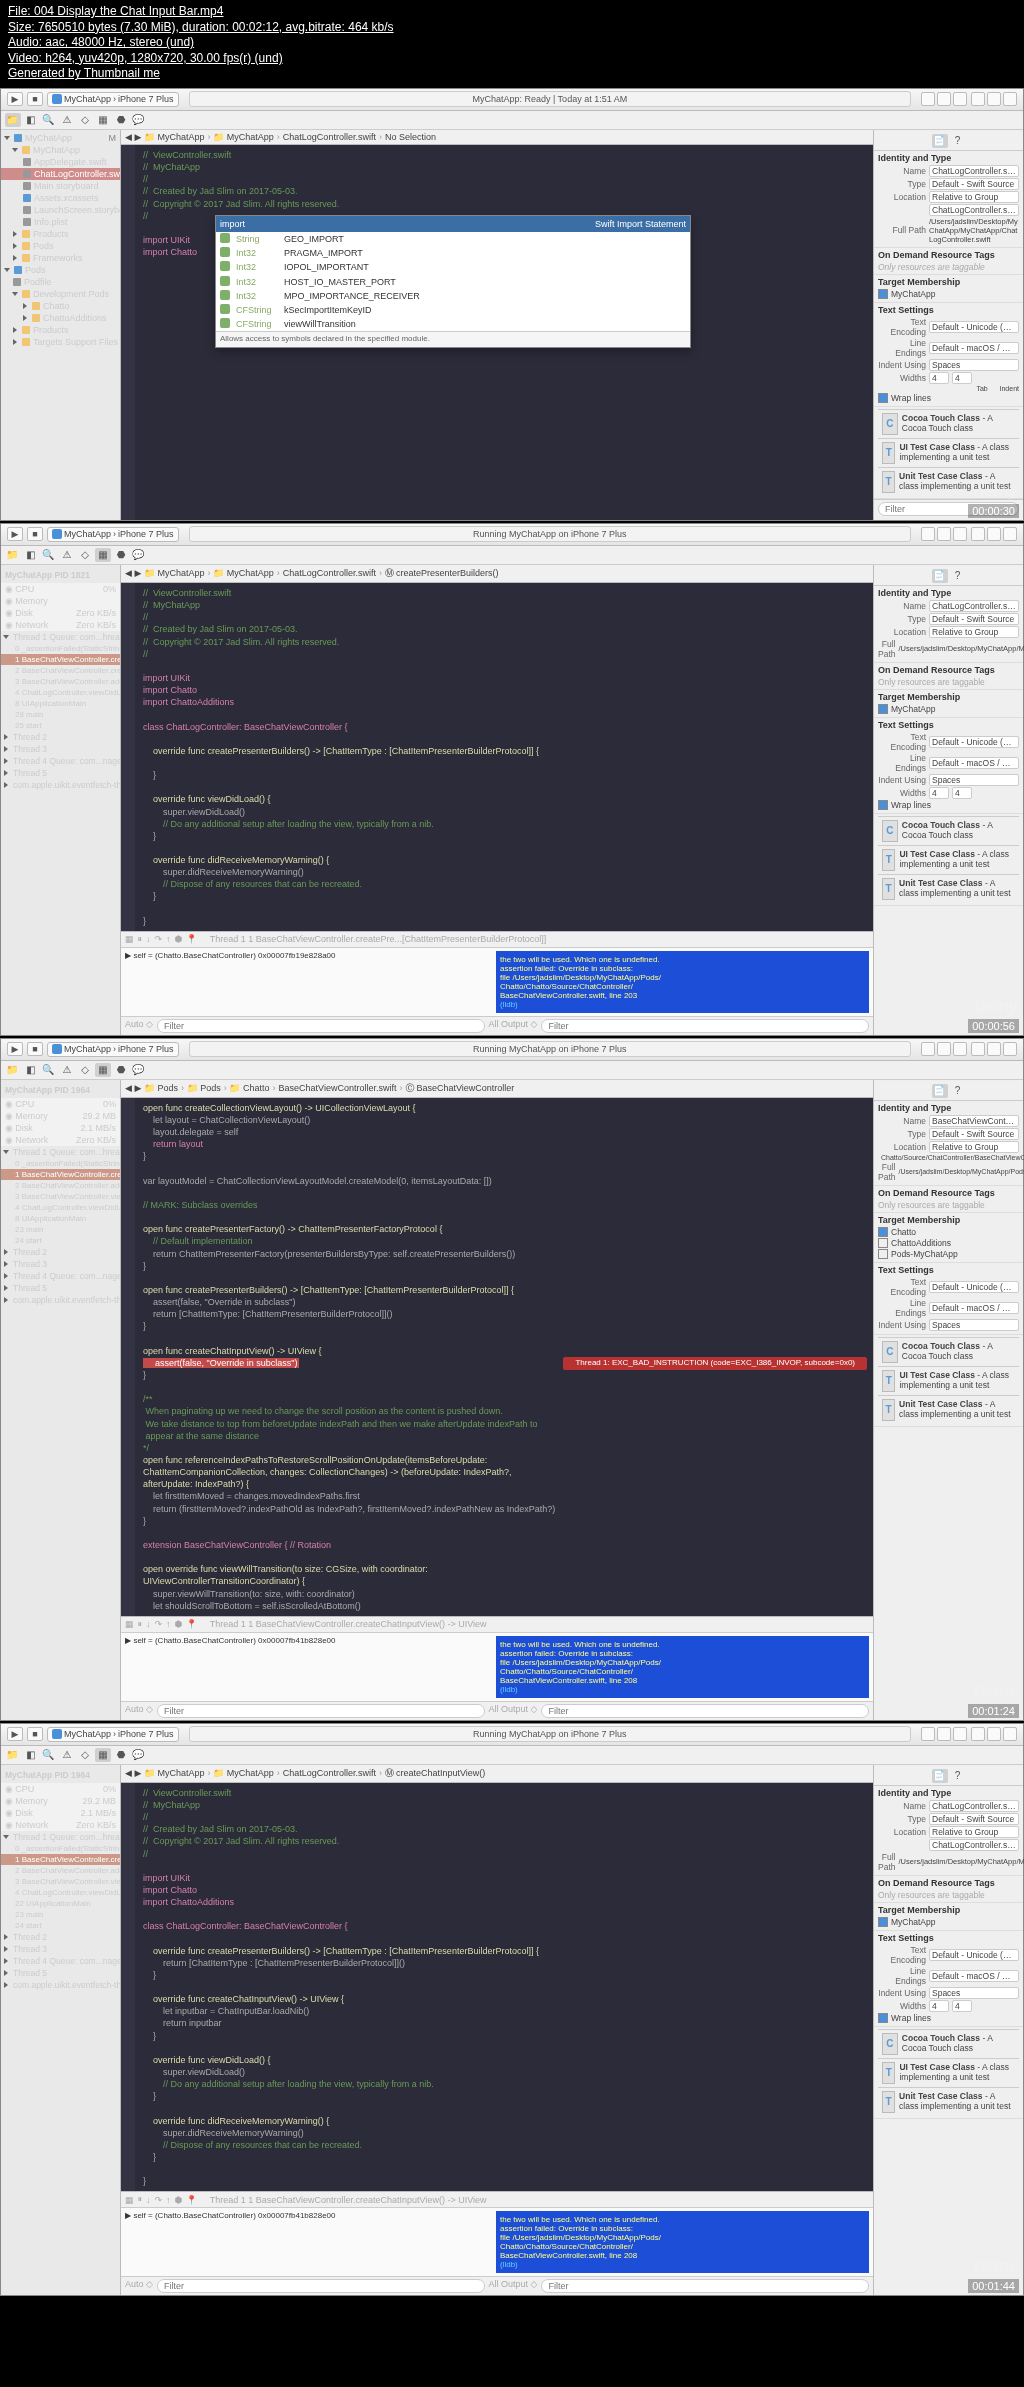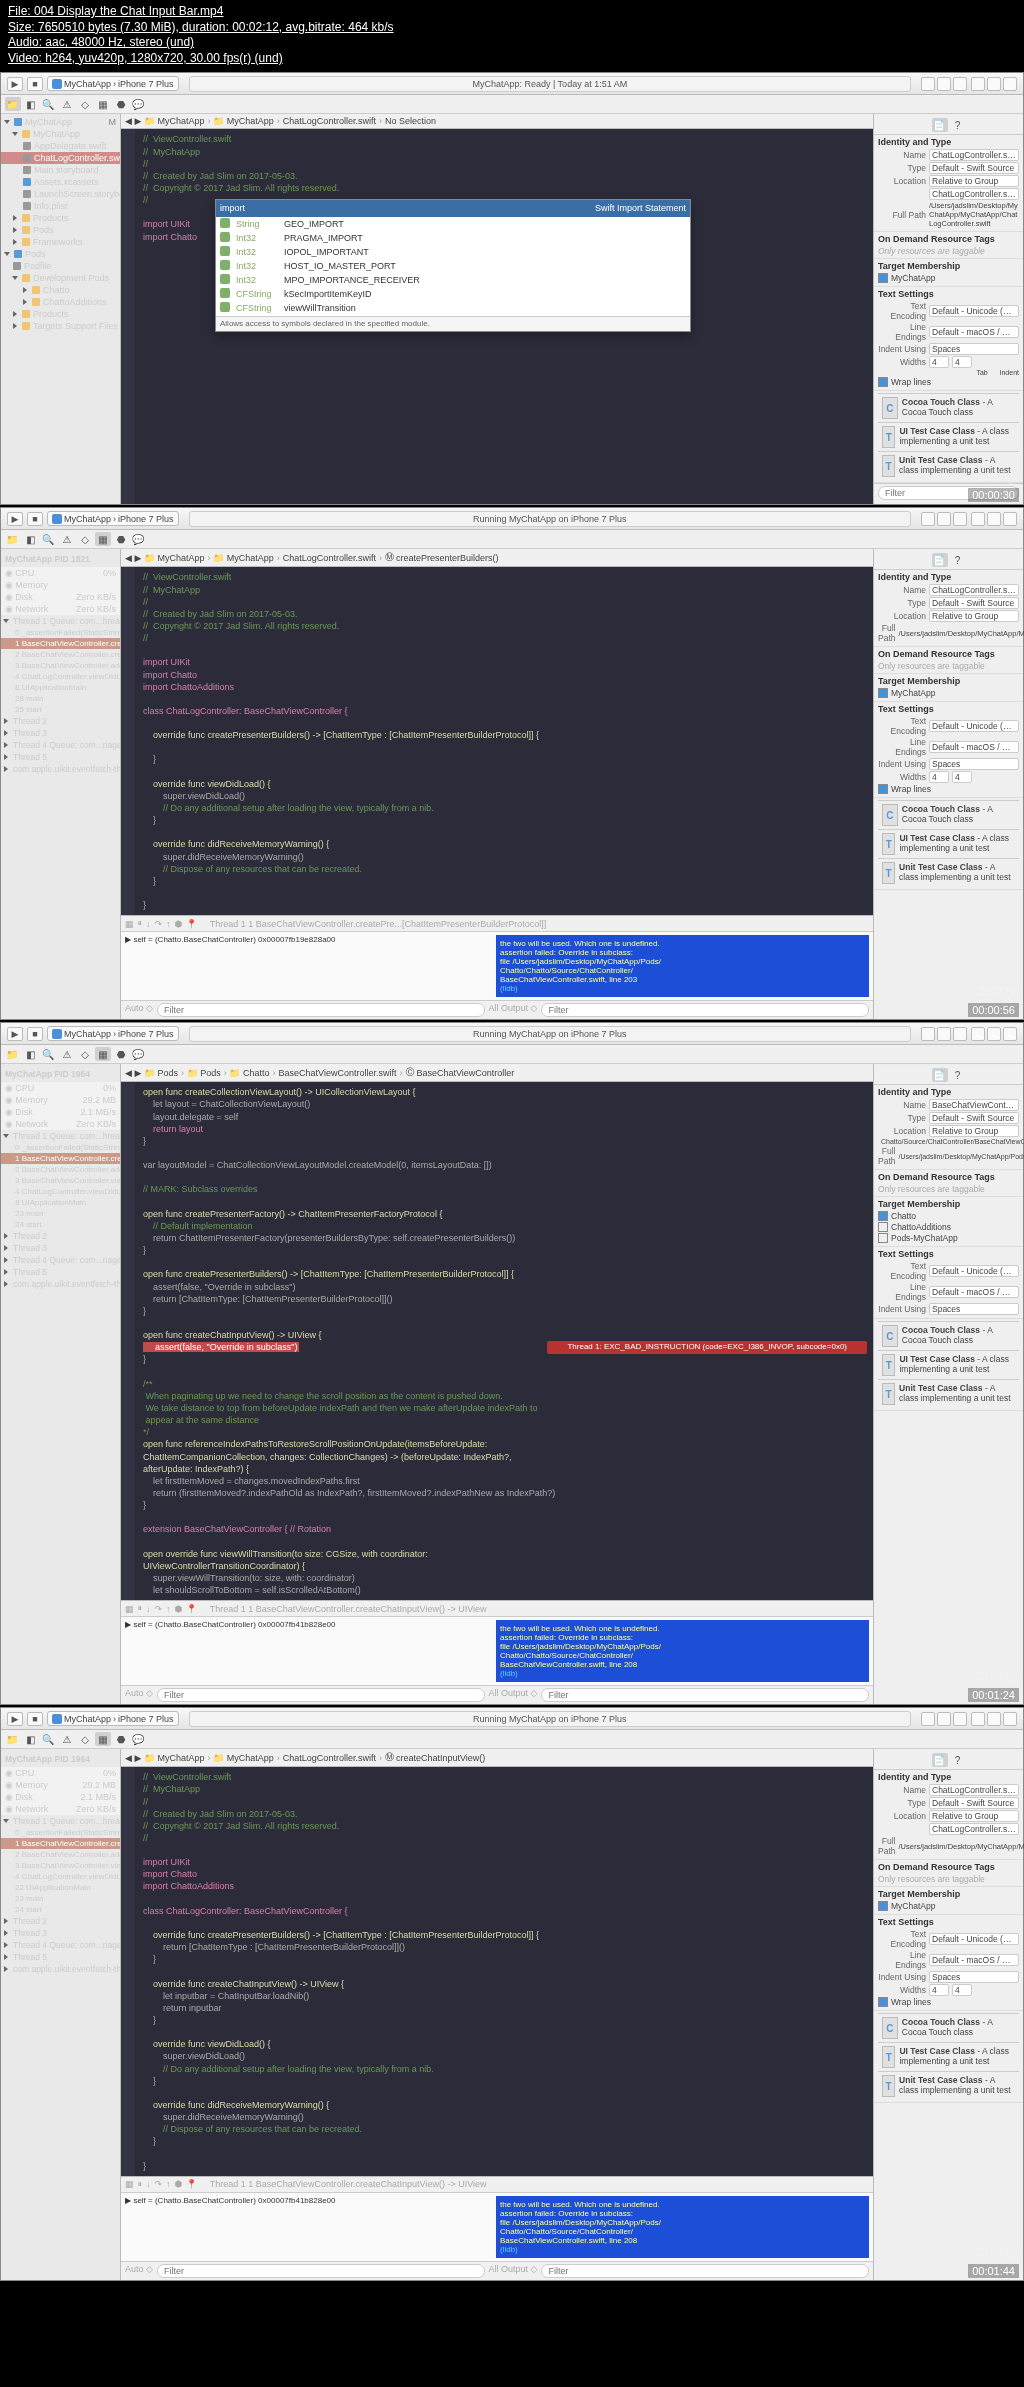--- a/index.html
+++ b/index.html
@@ -31,21 +31,21 @@
 .jumpbar { background:#f0f0f0; color:#444; border-bottom:1px solid #bbb; padding:2px 4px; font-size:9px; display:flex; align-items:center; gap:3px; }
 .jumpbar .crumb { display:flex; align-items:center; gap:2px; }
 .jumpbar .sep { color:#999; }
 .code { padding:4px 6px; line-height:1.35; flex:1; overflow:hidden; position:relative; }
 .gutter { position:absolute; left:0; top:0; bottom:0; width:14px; background:#333344; }
 .code pre { margin-left:16px; white-space:pre; }
 .kw { color:#d97fb0; }
 .cm { color:#6a9955; }
 .fn { color:#dcdcaa; }
 .hl-assert { background:#c24a4a; color:#fff; padding:0 2px; }
-.err-bubble { background:#b83232; color:#fff; font-size:8px; padding:1px 20px; border-radius:2px; float:right; }
+.err-bubble { background:#b83232; color:#fff; font-size:8px; padding:1px 12px; border-radius:2px; float:right; }
 .autocomplete { position:absolute; left:94px; top:70px; width:476px; background:#fff; border:1px solid #888; box-shadow:0 4px 10px rgba(0,0,0,.3); font-size:9px; color:#333; }
 .autocomplete .head { background:#3a6ea5; color:#fff; padding:2px 4px; display:flex; justify-content:space-between; }
 .autocomplete .opt { padding:1px 4px; display:flex; gap:6px; }
 .autocomplete .opt .t { width:42px; color:#8a6; font-family:Liberation Sans, sans-serif; }
 .autocomplete .opt .i { width:10px; height:10px; background:#7fb069; border-radius:2px; }
 .autocomplete .foot { background:#f5f5f5; border-top:1px solid #ccc; padding:2px 4px; color:#666; font-size:8px; }
 .inspector { width:150px; background:#efefef; border-left:1px solid #bbb; font-size:8.5px; color:#444; padding:2px 0; }
 .inspector .sect { padding:2px 4px; border-bottom:1px solid #ddd; }
 .inspector .sect h5 { font-size:9px; font-weight:600; color:#333; margin-bottom:2px; }
 .inspector .kv { display:flex; gap:3px; margin:1px 0; align-items:center; }
@@ -70,20 +70,21 @@
 .dbg-nav .stack.sel { background:#c98; color:#fff; }
 </style>
 </head>
 <body>
 
 <div class="meta">
   <div>File: 004 Display the Chat Input Bar.mp4</div>
   <div>Size: 7650510 bytes (7.30 MiB), duration: 00:02:12, avg.bitrate: 464 kb/s</div>
   <div>Audio: aac, 48000 Hz, stereo (und)</div>
   <div>Video: h264, yuv420p, 1280x720, 30.00 fps(r) (und)</div>
+  <div>Generated by Thumbnail me</div>
 </div>
 
 <div class="frame">
   <div class="toolbar">
     <span class="btn">▶</span>
     <span class="btn">■</span>
     <span class="scheme"><span class="ico"></span><span>MyChatApp</span> › <span>iPhone 7 Plus</span></span>
     <div class="status">MyChatApp: Ready | Today at 1:51 AM</div>
     <div class="iconrow">
         <span class="ic"></span>

